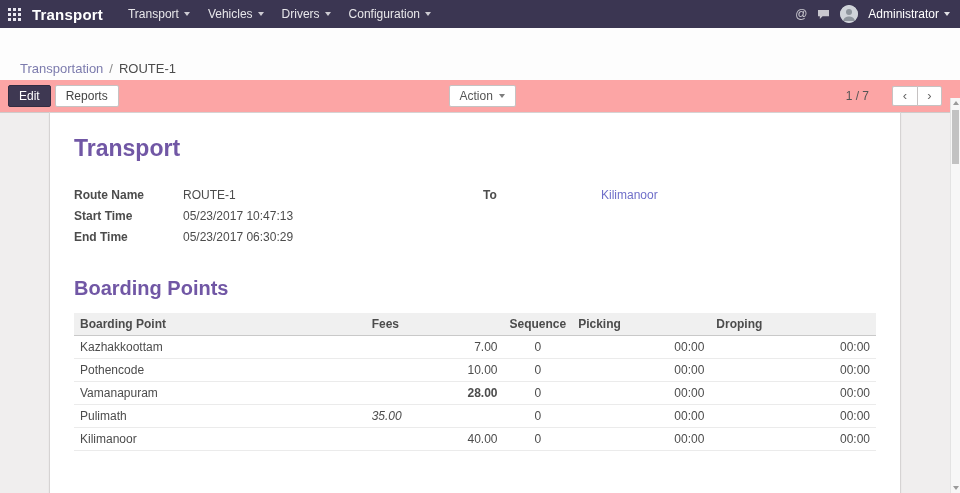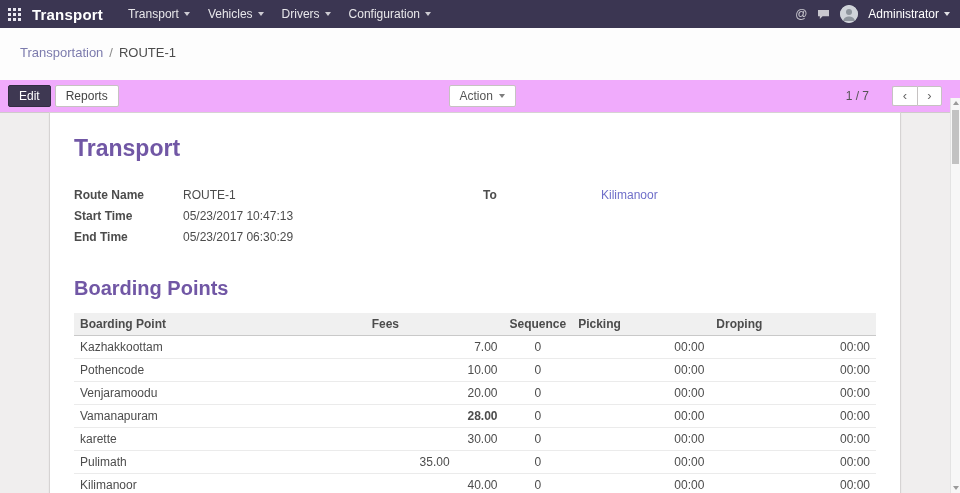--- a/index.html
+++ b/index.html
@@ -15,27 +15,27 @@
   .brand{font-size:15px;font-weight:bold;margin:0 16px 0 4px;letter-spacing:.2px}
   .menus{display:flex;height:100%}
   .menu{display:flex;align-items:center;gap:5px;padding:0 9px;color:rgba(255,255,255,.88);font-size:12px;cursor:pointer;text-decoration:none}
   .caret{width:0;height:0;border-left:3px solid transparent;border-right:3px solid transparent;border-top:4px solid currentColor;opacity:.85;display:inline-block}
   .nav-right{margin-left:auto;display:flex;align-items:center;gap:10px}
   .nav-ico{color:rgba(255,255,255,.72);font-size:12px;line-height:1;cursor:pointer;display:flex;align-items:center}
   .avatar{width:18px;height:18px;border-radius:50%;overflow:hidden;background:#cfd3d9;cursor:pointer;flex:0 0 auto}
   .user-menu{display:flex;align-items:center;gap:5px;color:#fff;font-size:12px;cursor:pointer}
 
   
-  .breadcrumb-bar{height:52px;background:#fdfdfd;display:flex;align-items:flex-start;padding:17px 20px;font-size:13px}
+  .breadcrumb-bar{height:52px;background:#fdfdfd;display:flex;align-items:flex-end;padding:4px 20px;font-size:13px}
   .bc-parent{color:#7c7bad;text-decoration:none;cursor:pointer}
   .bc-sep{color:#8a8a8a;margin:0 6px}
   .bc-current{color:#4c4c4c}
 
   
-  .control-bar{height:33px;background:#f0abfc;border-bottom:1px solid #cfcbcb;display:flex;align-items:center;padding:0 18px 0 8px}
+  .control-bar{height:33px;background:#fca5a5;border-bottom:1px solid #cfcbcb;display:flex;align-items:center;padding:0 18px 0 8px}
   .cp-left{display:flex;gap:4px;align-items:center}
   .btn{font-family:inherit;font-size:12px;padding:3px 10px;border:1px solid #c6c2c2;background:#fff;color:#444;border-radius:2px;cursor:pointer;line-height:14px}
   .btn-primary{background:#3e3852;border-color:#322d43;color:#fff}
   .cp-center{flex:1;display:flex;justify-content:center}
   .btn-action{display:inline-flex;align-items:center;gap:6px;color:#555}
   .btn-action .caret{color:#666}
   .cp-right{display:flex;align-items:center;gap:23px}
   .pager-value{font-size:12px;color:#555}
   .pager-group{display:flex}
   .pager-btn{width:25px;padding:2px 0;text-align:center;border:1px solid #c6c2c2;background:#fff;color:#666;font-size:13px;line-height:14px;cursor:pointer}
@@ -213,43 +213,29 @@
             <td style="text-align: right;">00:00</td>
           </tr>
           <tr>
             <td style="text-align: left;">Pothencode</td>
             <td style="text-align: right;">10.00</td>
             <td style="text-align: center;">0</td>
             <td style="text-align: right;">00:00</td>
             <td style="text-align: right;">00:00</td>
           </tr>
           <tr>
-            <td style="text-align: left;">Venjaramoodu</td>
-            <td style="text-align: right;">20.00</td>
-            <td style="text-align: center;">0</td>
-            <td style="text-align: right;">00:00</td>
-            <td style="text-align: right;">00:00</td>
-          </tr>
-          <tr>
             <td style="text-align: left;">Vamanapuram</td>
             <td style="text-align: right; font-weight: bold;">28.00</td>
             <td style="text-align: center;">0</td>
             <td style="text-align: right;">00:00</td>
             <td style="text-align: right;">00:00</td>
           </tr>
           <tr>
-            <td style="text-align: left;">karette</td>
-            <td style="text-align: right;">30.00</td>
-            <td style="text-align: center;">0</td>
-            <td style="text-align: right;">00:00</td>
-            <td style="text-align: right;">00:00</td>
-          </tr>
-          <tr>
             <td style="text-align: left;">Pulimath</td>
-            <td style="text-align: center;">35.00</td>
+            <td style="text-align: left; font-style: italic;">35.00</td>
             <td style="text-align: center;">0</td>
             <td style="text-align: right;">00:00</td>
             <td style="text-align: right;">00:00</td>
           </tr>
           <tr>
             <td style="text-align: left;">Kilimanoor</td>
             <td style="text-align: right;">40.00</td>
             <td style="text-align: center;">0</td>
             <td style="text-align: right;">00:00</td>
             <td style="text-align: right;">00:00</td>

